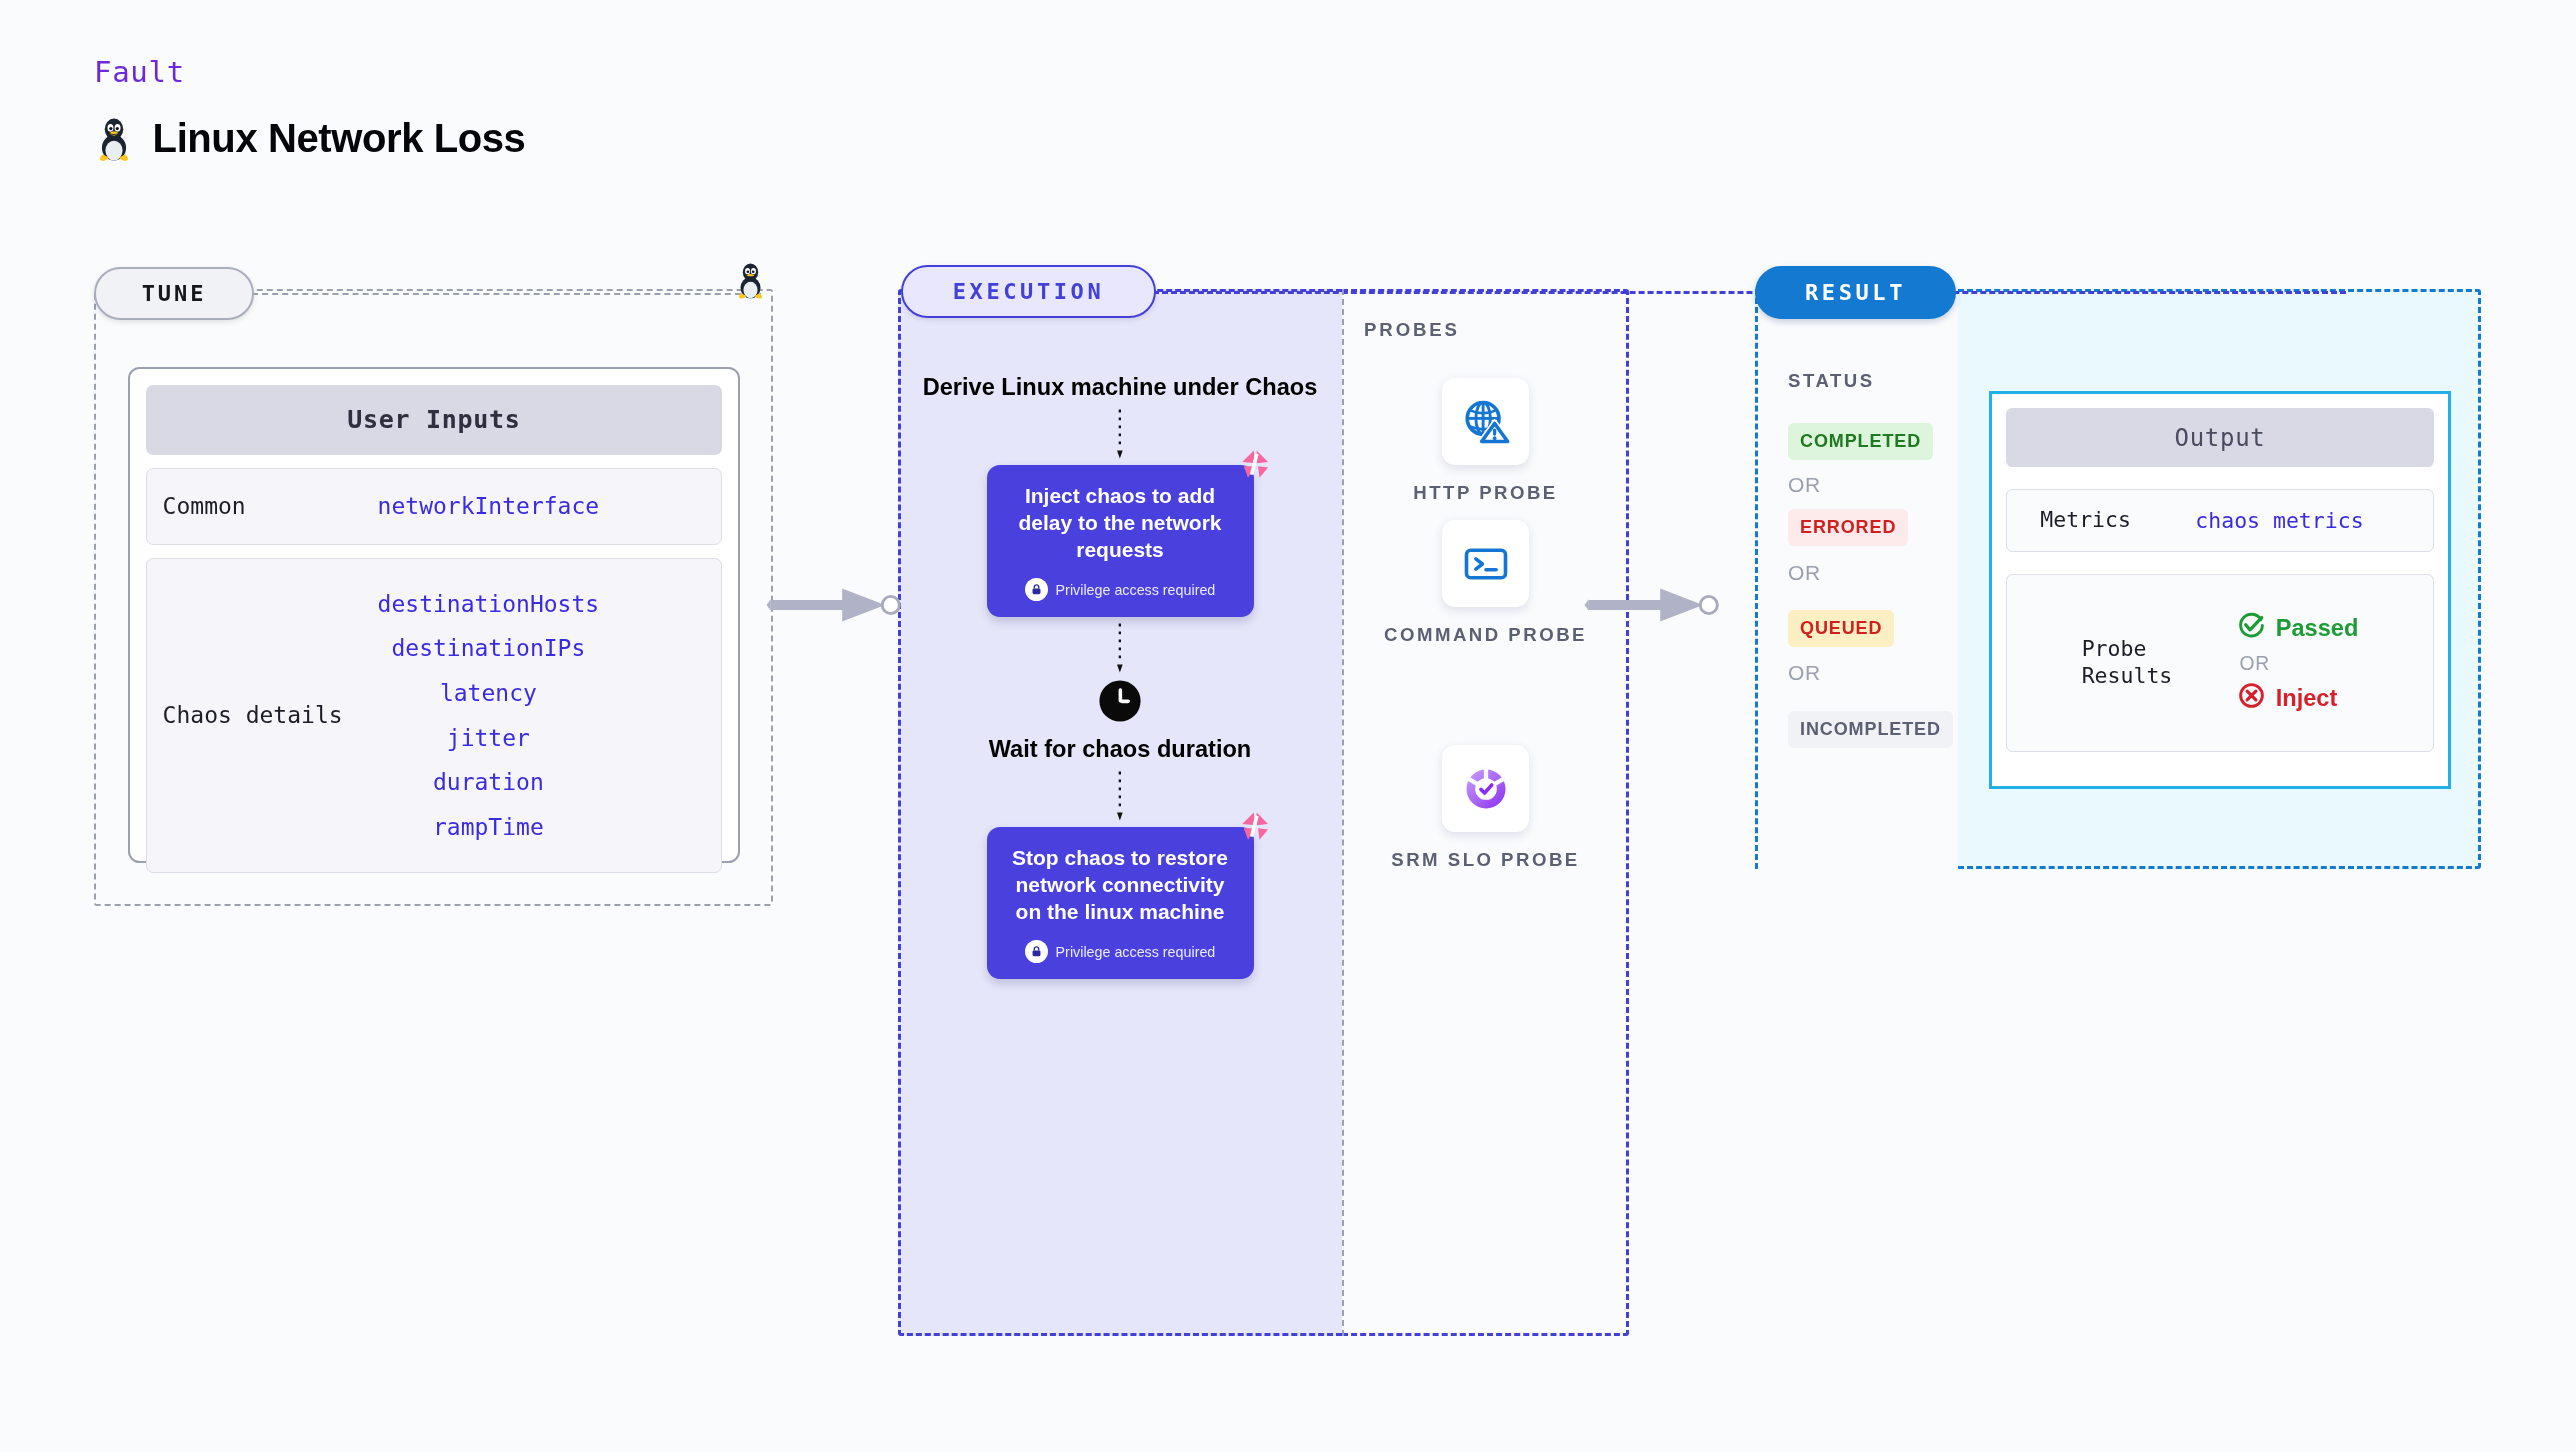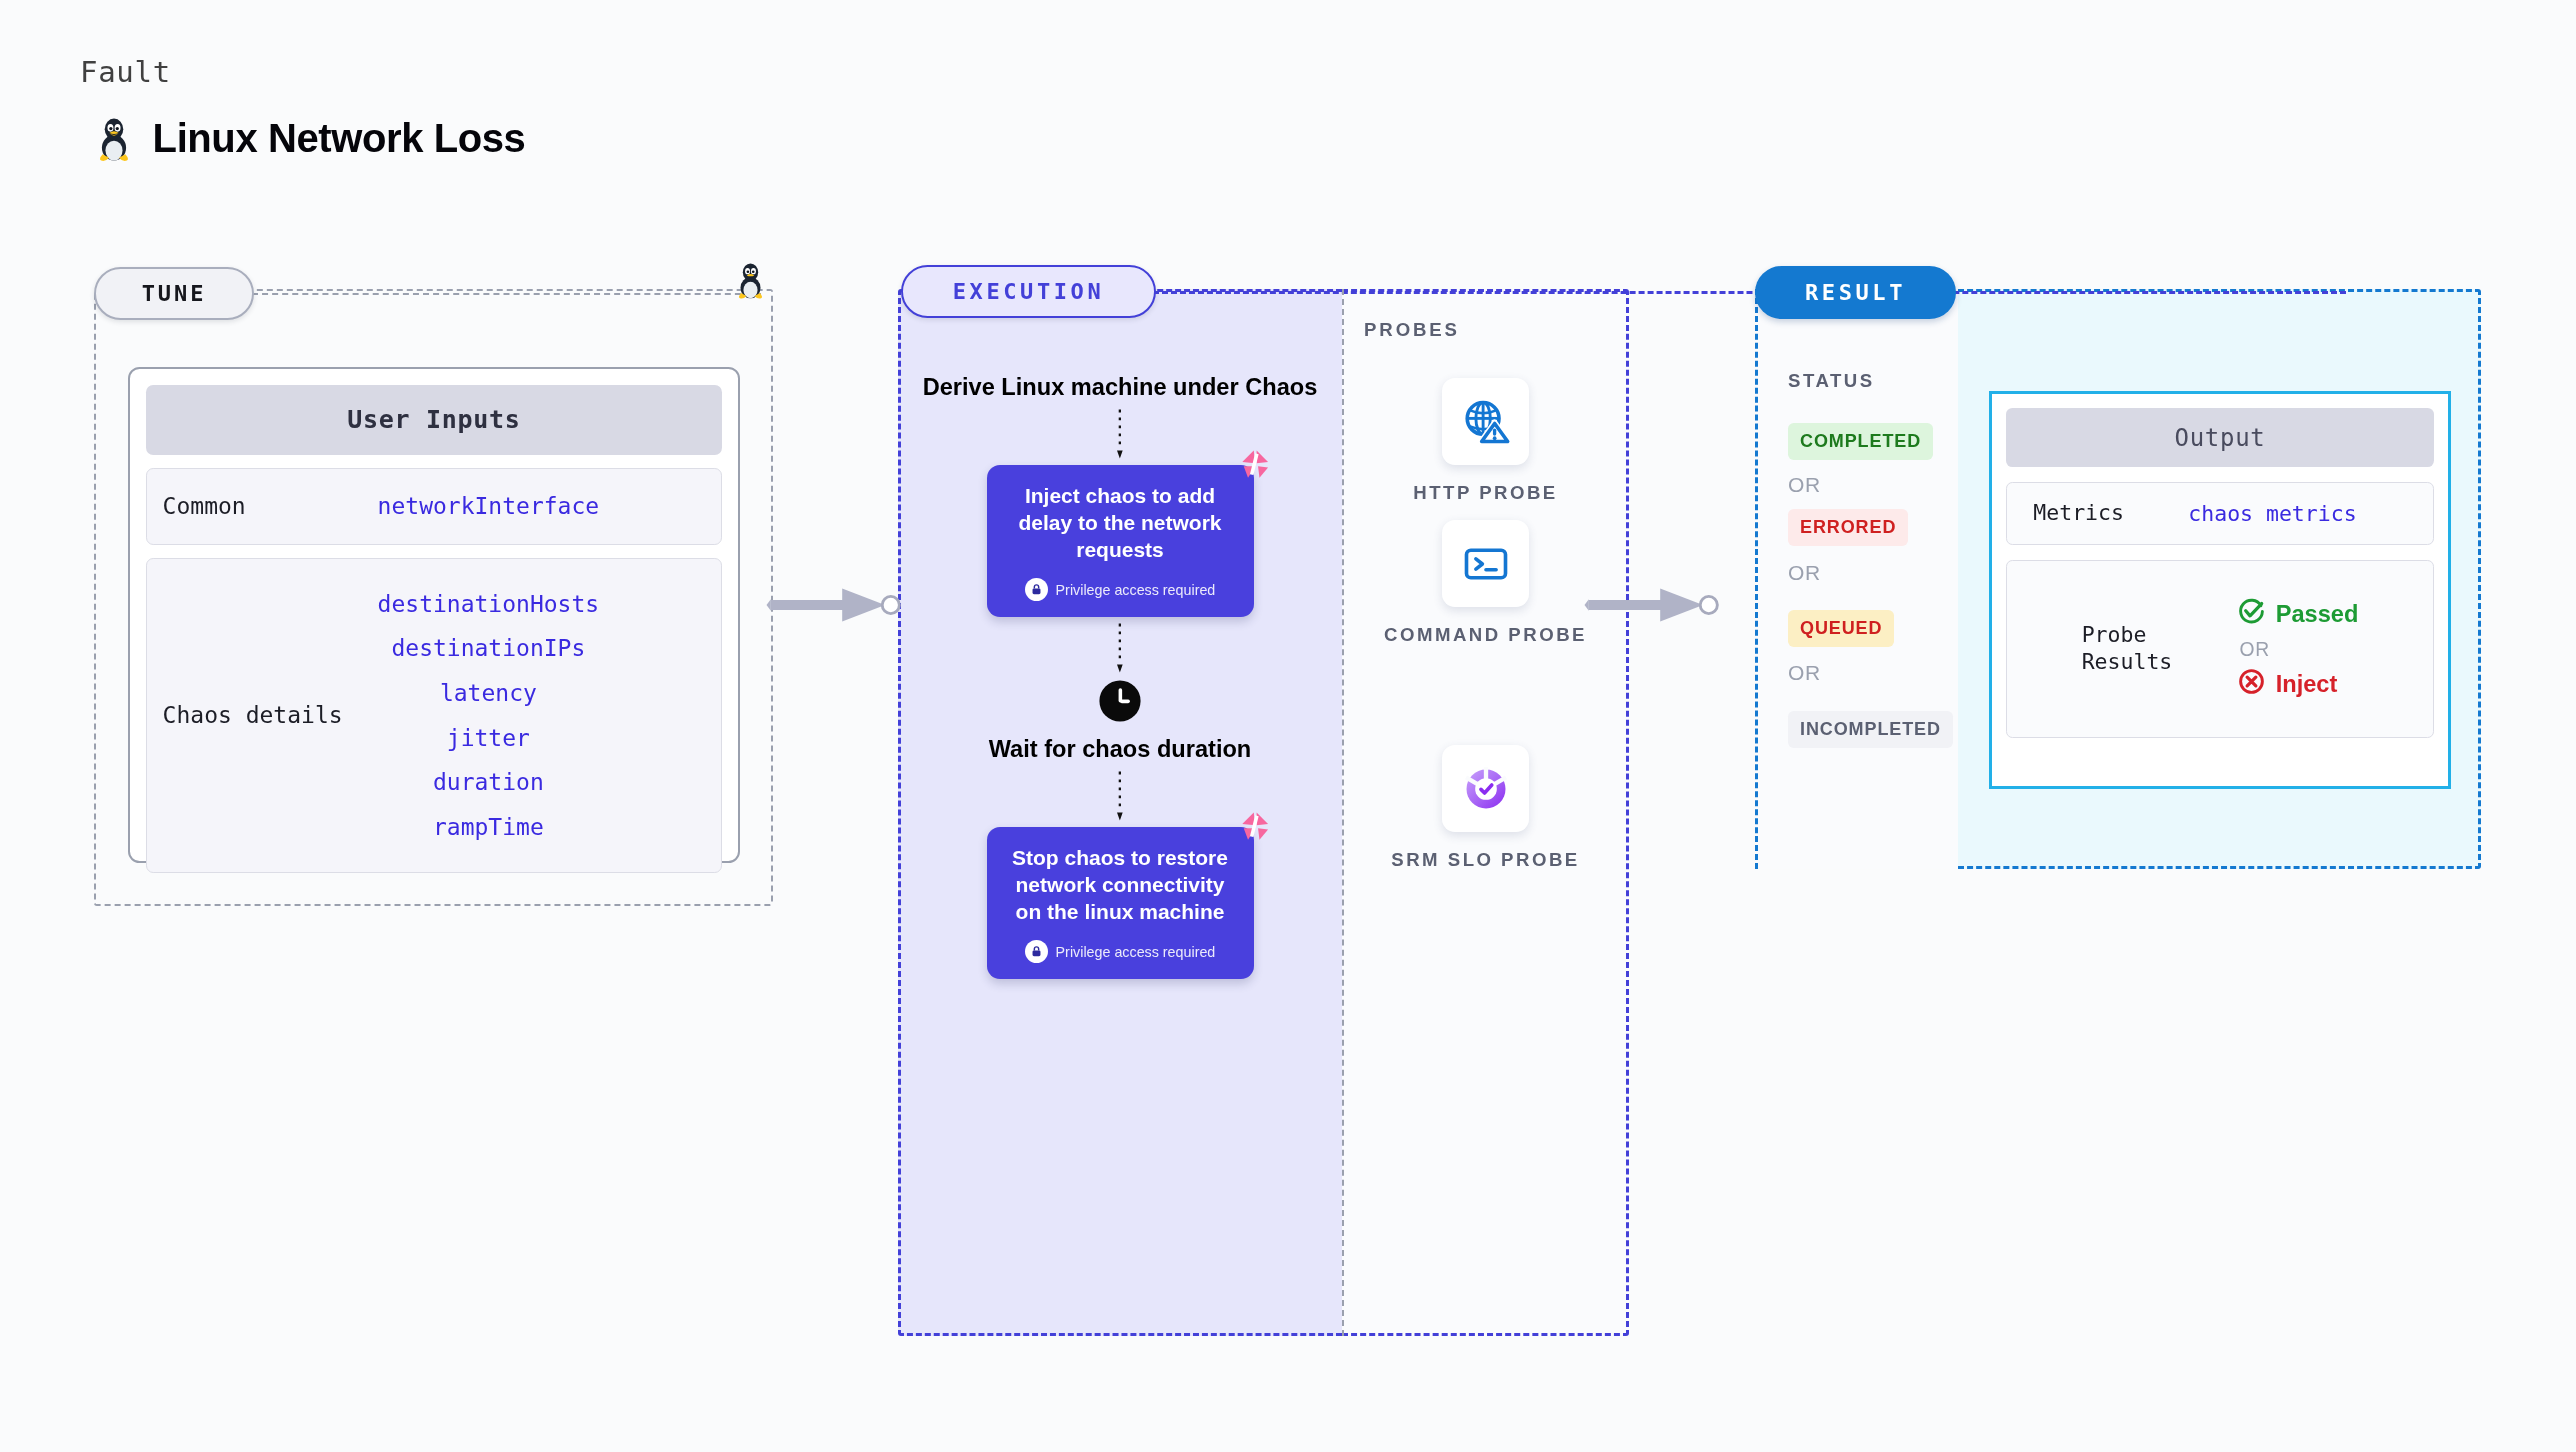--- a/index.html
+++ b/index.html
@@ -5,23 +5,23 @@
   html,body{margin:0;padding:0;}
   body{
     width:2576px;height:1452px;
     background:#fafbfc;
     font-family:"Liberation Sans",sans-serif;
     overflow:hidden;position:relative;
   }
 
   
   #hdr-fault{
-    position:absolute;left:80px;top:55px;
-    font-family:"DejaVu Sans Mono","Liberation Mono",monospace;
-    font-size:29px;color:#404040;letter-spacing:0.7px;
+    position:absolute;left:94px;top:55px;
+    font-family:"DejaVu Sans Mono","Liberation Mono",monospace;
+    font-size:29px;color:#6d28d9;letter-spacing:0.7px;
   }
   #hdr-row{position:absolute;left:94px;top:115px;display:flex;align-items:center;gap:18.6px;}
   #hdr-title{font-size:40px;font-weight:bold;color:#05050a;letter-spacing:-0.4px;}
 
   
   .tux{display:block;}
 
   
   #tune-box{
     position:absolute;left:94px;top:289px;width:679px;height:617px;
@@ -186,22 +186,22 @@
     background:#fff;border:3.6px solid #22b0e8;border-radius:0;
     box-sizing:border-box;padding:14.3px;
   }
   #out-head{
     height:59px;background:#d8d9e4;border-radius:6.4px;
     display:flex;align-items:center;justify-content:center;
     font-family:"DejaVu Sans Mono","Liberation Mono",monospace;
     font-size:24px;color:#494b5e;letter-spacing:0.7px;
   }
   .out-row{
-    margin-top:15px;background:#fafbfd;border:1.4px solid #dcdde6;border-radius:6.4px;
-    display:flex;align-items:center;box-sizing:border-box;padding:10px 26px;
+    margin-top:22px;background:#fafbfd;border:1.4px solid #dcdde6;border-radius:6.4px;
+    display:flex;align-items:center;box-sizing:border-box;padding:10px 33px;
   }
   .out-row .olbl{
     width:155px;flex:none;
     font-family:"DejaVu Sans Mono","Liberation Mono",monospace;
     font-size:21.5px;color:#1c1d26;line-height:1.25;
   }
   #out-metrics{height:63px;}
   #out-probes{height:178px;justify-content:center;}
   .metric-val{
     font-family:"DejaVu Sans Mono","Liberation Mono",monospace;

